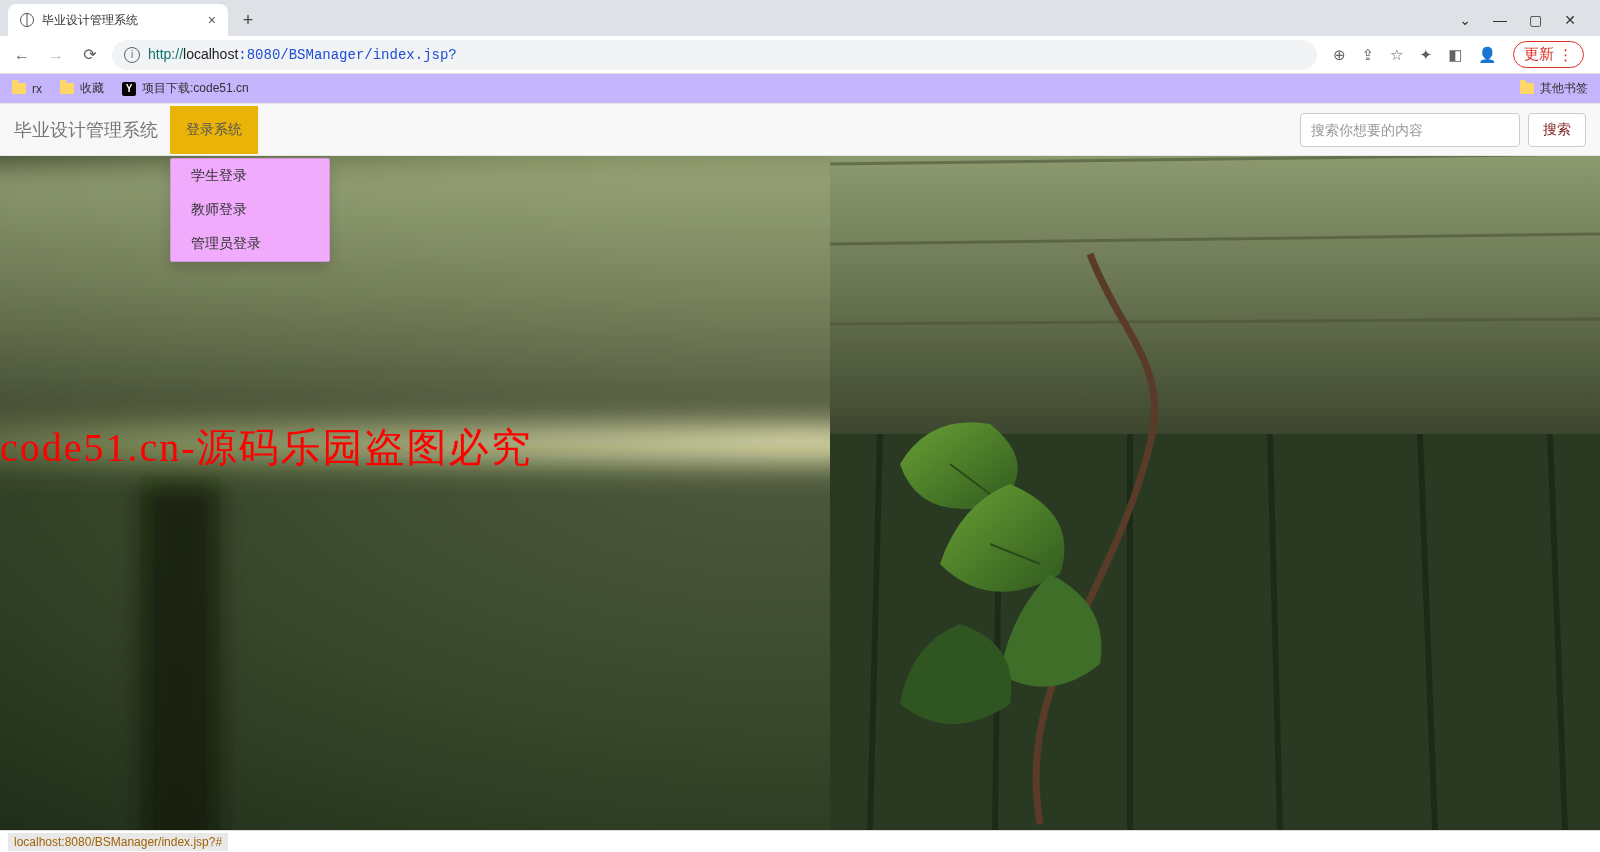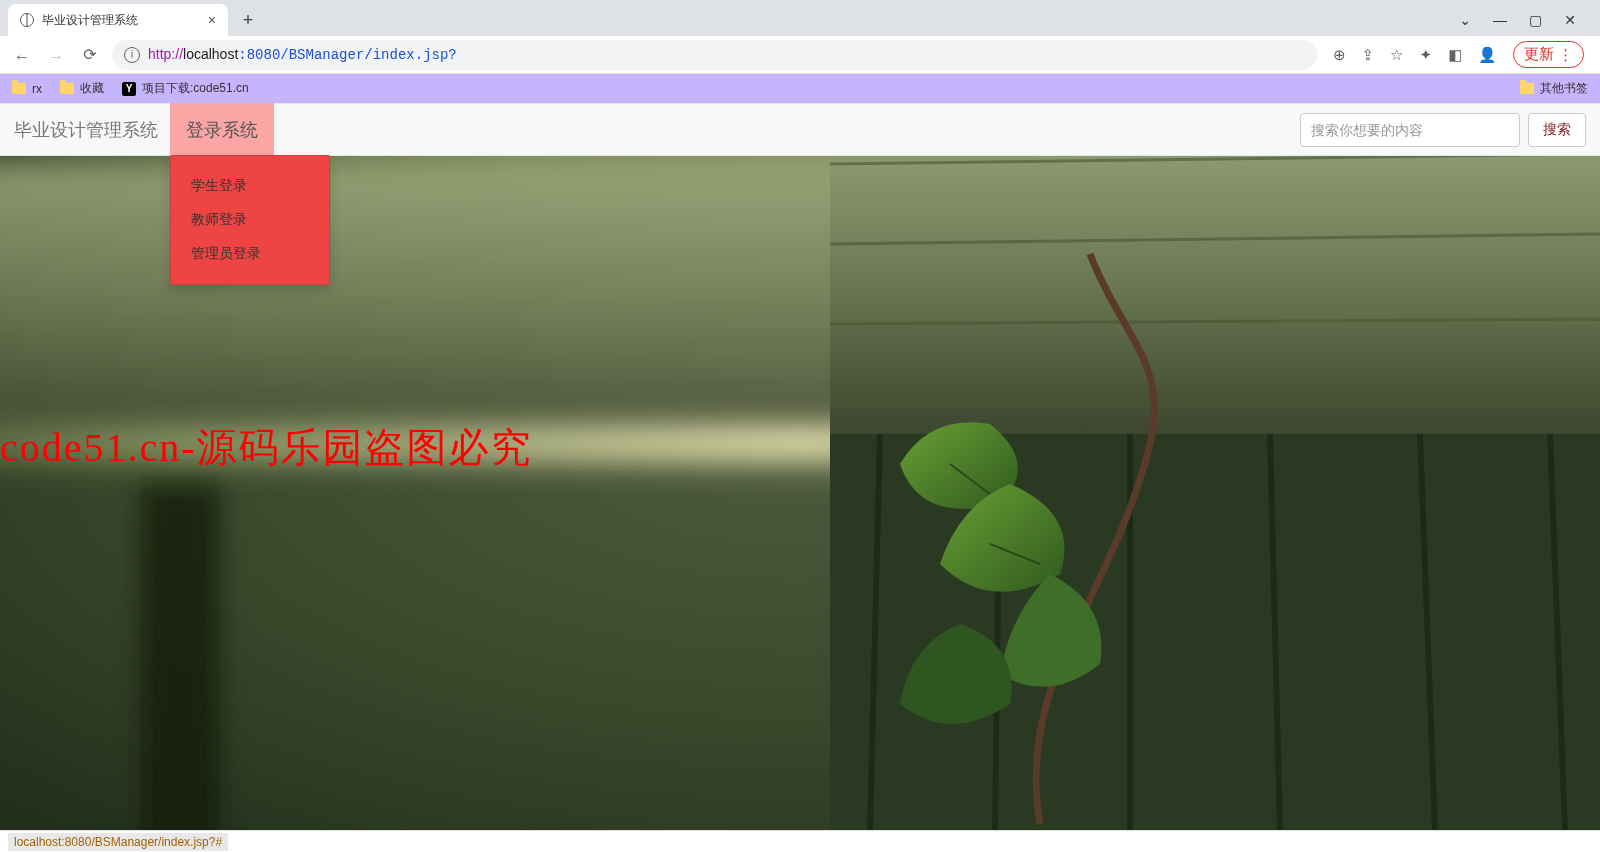--- a/index.html
+++ b/index.html
@@ -16,42 +16,42 @@
     .new-tab { width: 28px; height: 28px; display:flex; align-items:center; justify-content:center; color:#444; font-size:18px; margin-left:6px; cursor:pointer; border-radius:4px; }
     .window-controls { margin-left:auto; display:flex; gap:22px; padding-right:16px; color:#333; }
     .window-controls span { font-size:14px; cursor:pointer; }
 
     .addr-bar { display:flex; align-items:center; background:#fff; height:38px; padding:0 10px; gap:10px; border-bottom:1px solid #e0e0e0; }
     .nav-btn { width:24px; height:24px; display:flex; align-items:center; justify-content:center; color:#5f6368; cursor:pointer; font-size:16px; }
     .url-field { flex:1; display:flex; align-items:center; background:#f1f3f4; border-radius:16px; height:30px; padding:0 12px; gap:8px; font-size:14px; color:#202124; }
     .url-field .info-icon { width:16px; height:16px; border:1px solid #5f6368; border-radius:50%; display:flex; align-items:center; justify-content:center; font-size:10px; color:#5f6368; }
     .url-text .host { color:#202124; }
     .url-text .rest { color:#1d4ed8;font-family:Liberation Mono, monospace; }
-    .url-text .prefix { color:#a21caf; }
+    .url-text .prefix { color:#0f766e; }
     .addr-icons { display:flex; gap:16px; align-items:center; padding:0 6px; color:#5f6368; }
     .addr-icons span { cursor:pointer; font-size:15px; }
     .update-btn { border:1px solid #d93025; color:#d93025; border-radius:14px; padding:3px 10px; font-size:12px; display:flex; align-items:center; gap:4px; cursor:pointer; }
 
     .bookmarks-bar { display:flex; align-items:center; background:#c4b5fd; height:30px; padding:0 12px; gap:18px; font-size:12px; color:#333; border-bottom:1px solid #e5e5e5; }
     .bm-item { display:flex; align-items:center; gap:6px; cursor:pointer; }
     .folder-icon { width:14px; height:11px; background:#ffd768; border-radius:1px; position:relative; }
     .folder-icon::before { content:""; position:absolute; top:-3px; left:0; width:6px; height:3px; background:#ffd768; border-radius:1px 1px 0 0; }
     .fav-y { width:14px; height:14px; background:#000; color:#fff; font-size:10px; display:flex; align-items:center; justify-content:center; font-weight:bold; border-radius:2px;}
     .bm-right { margin-left:auto; }
 
     
     .page { position:relative; height: calc(852px - 36px - 38px - 30px - 22px); }
     .hero-bg { position:absolute; inset:0; overflow:hidden; }
     .hero-bg svg { width:100%; height:100%; display:block; }
 
     .navbar { position:relative; display:flex; align-items:center; background:#f8f8f8; border-bottom:1px solid #e7e7e7; height:52px; padding:0 14px; z-index:10; }
     .brand { font-size:18px; color:#777; margin-right:12px; }
     .nav-item { position:relative; }
-    .nav-link { display:inline-block; padding:15px 16px; color:#555; font-size:18px; background:#fca5a5; cursor:pointer; }
-    .dropdown { position:absolute; top:52px; left:0; background:#ef4444; border:1px solid rgba(0,0,0,.12); border-radius:2px; box-shadow:0 6px 12px rgba(0,0,0,.15); min-width:160px; padding:13px 0; }
+    .nav-link { display:inline-block; padding:15px 16px; color:#555; font-size:14px; background:#eab308; cursor:pointer; }
+    .dropdown { position:absolute; top:52px; left:0; background:#f0abfc; border:1px solid rgba(0,0,0,.12); border-radius:2px; box-shadow:0 6px 12px rgba(0,0,0,.15); min-width:160px; padding:0 0; }
     .dropdown-item { padding:8px 20px; font-size:14px; color:#333; cursor:pointer; white-space:nowrap; }
 
     .search-form { margin-left:auto; display:flex; gap:8px; }
     .search-input { width:220px; height:34px; border:1px solid #ccc; border-radius:4px; padding:0 10px; font-size:14px; color:#555; background:#fff; }
     .search-input::placeholder { color:#999; }
     .search-btn { height:34px; padding:0 14px; background:#fff; border:1px solid #ccc; border-radius:4px; font-size:14px; color:#7f1d1d; cursor:pointer; }
 
     .watermark { position:absolute; top:316px; left:0; right:0; text-align:left; font-family: "SimSun", serif; font-size:40px; color:#ff0000; letter-spacing:2px; z-index:5; pointer-events:none; }
 
     .status-bar { height:22px; background:#fff; border-top:1px solid #ddd; font-size:12px; color:#a16207; display:flex; align-items:center; padding:0 8px; }

